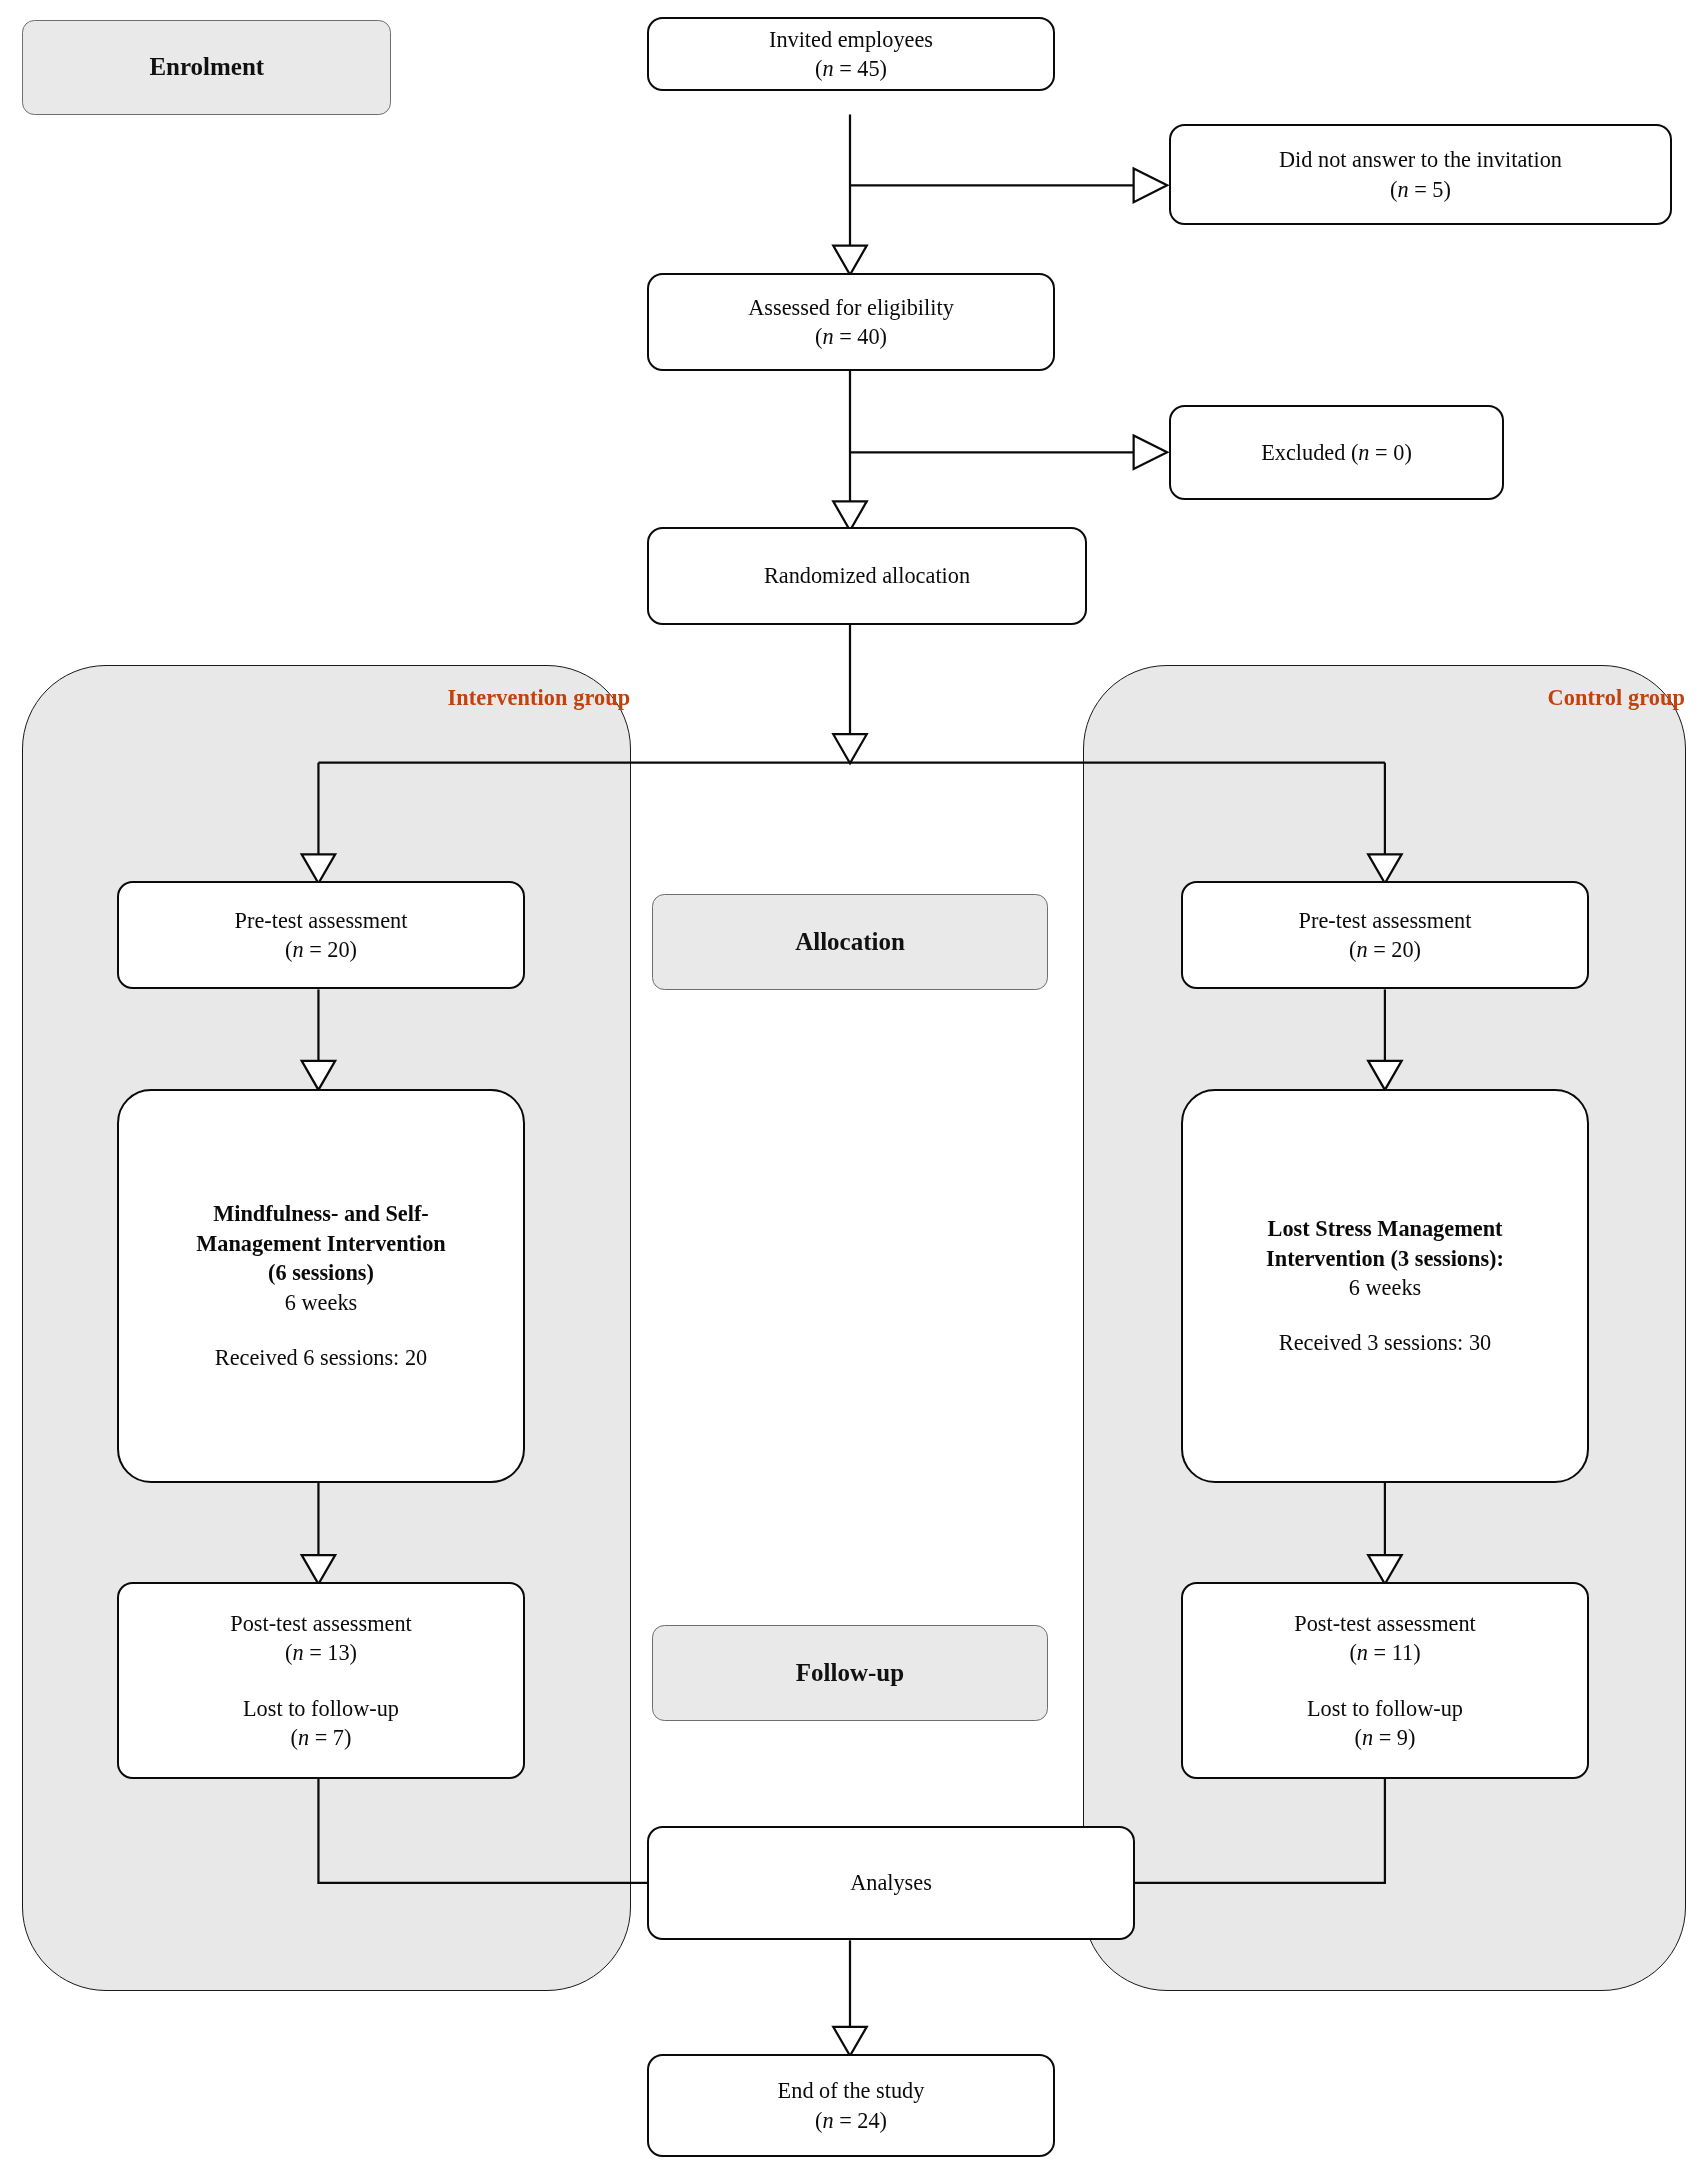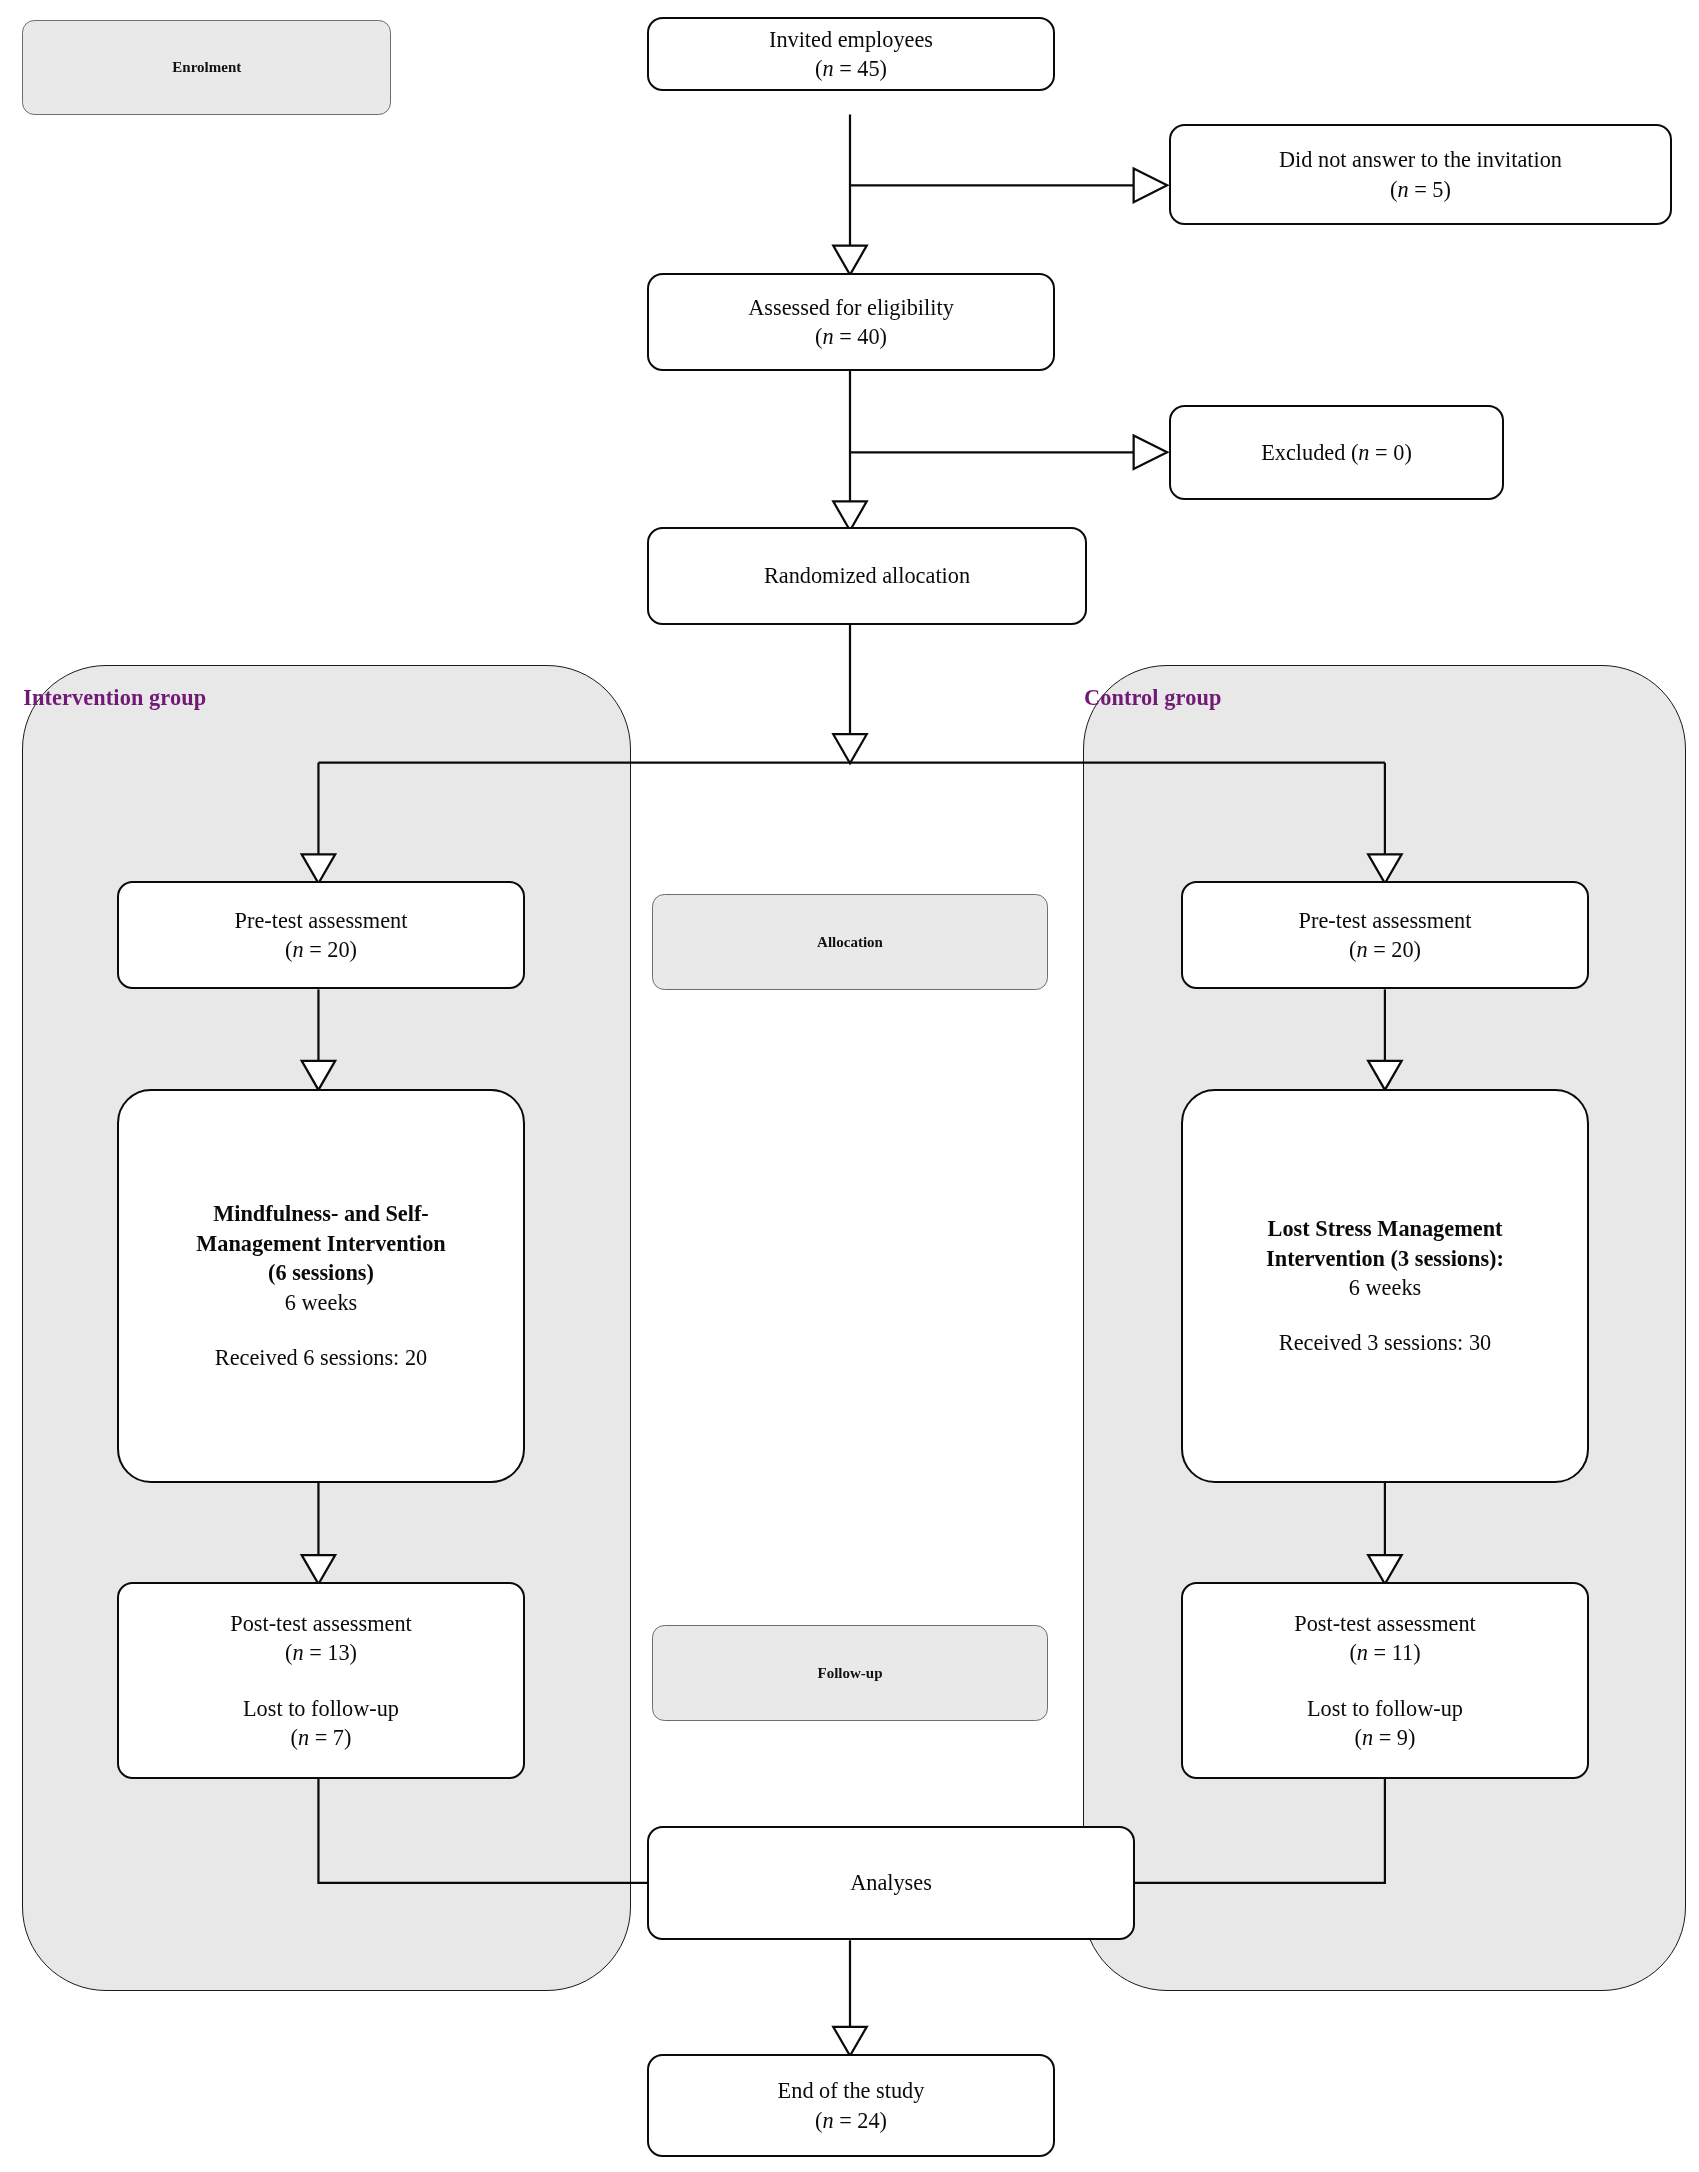--- a/index.html
+++ b/index.html
@@ -22,39 +22,39 @@
     background: #e8e8e8;
     border: 1.7px solid #1a1a1a;
     border-radius: 84px;
     box-sizing: border-box;
   }
   .group-panel-title {
     position: absolute;
     top: 19px;
     left: 0;
     right: 0;
-    text-align: left;
+    text-align: right;
     font-weight: bold;
     font-size: 22.3px;
-    color: #701a75;
+    color: #c2410c;
     letter-spacing: 0.1px;
   }
 
   
   .stage-label {
     position: absolute;
     background: #e9e9e9;
     border: 1.7px solid #6e6e6e;
     border-radius: 12.3px;
     box-sizing: border-box;
     display: flex;
     align-items: center;
     justify-content: center;
     font-weight: bold;
-    font-size: 15px;
+    font-size: 25px;
     color: #111111;
   }
 
   
   .flow-box {
     position: absolute;
     background: #ffffff;
     border: 2.2px solid #0a0a0a;
     border-radius: 15.6px;
     box-sizing: border-box;

